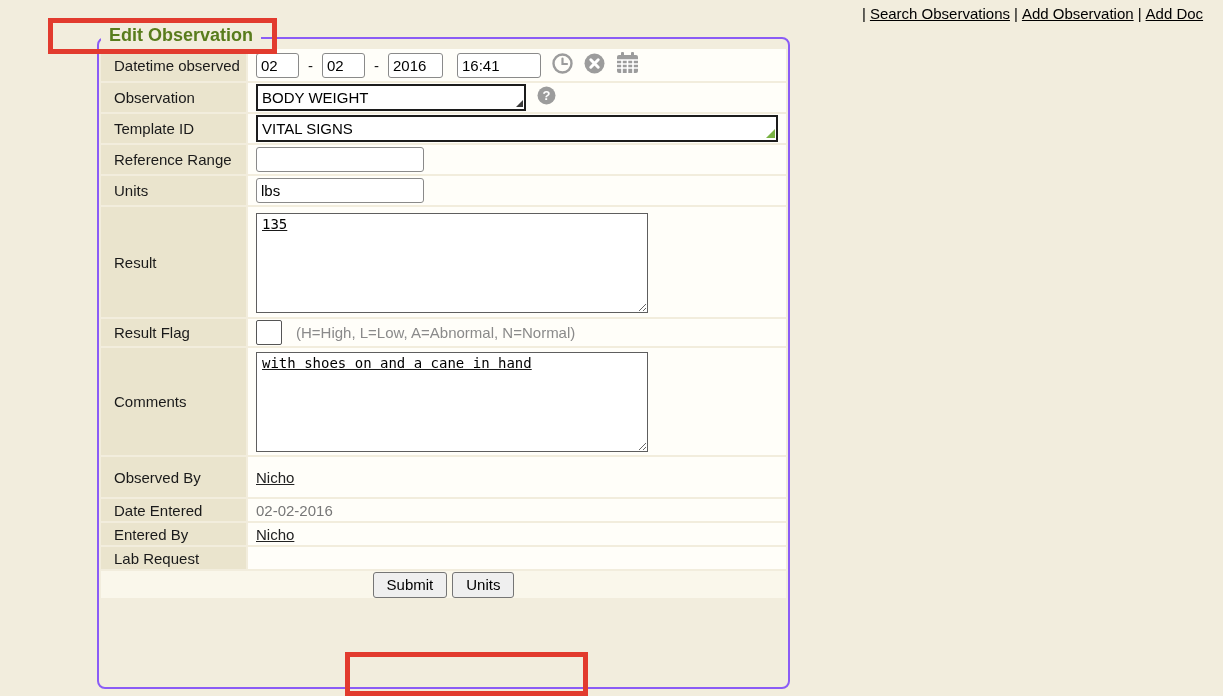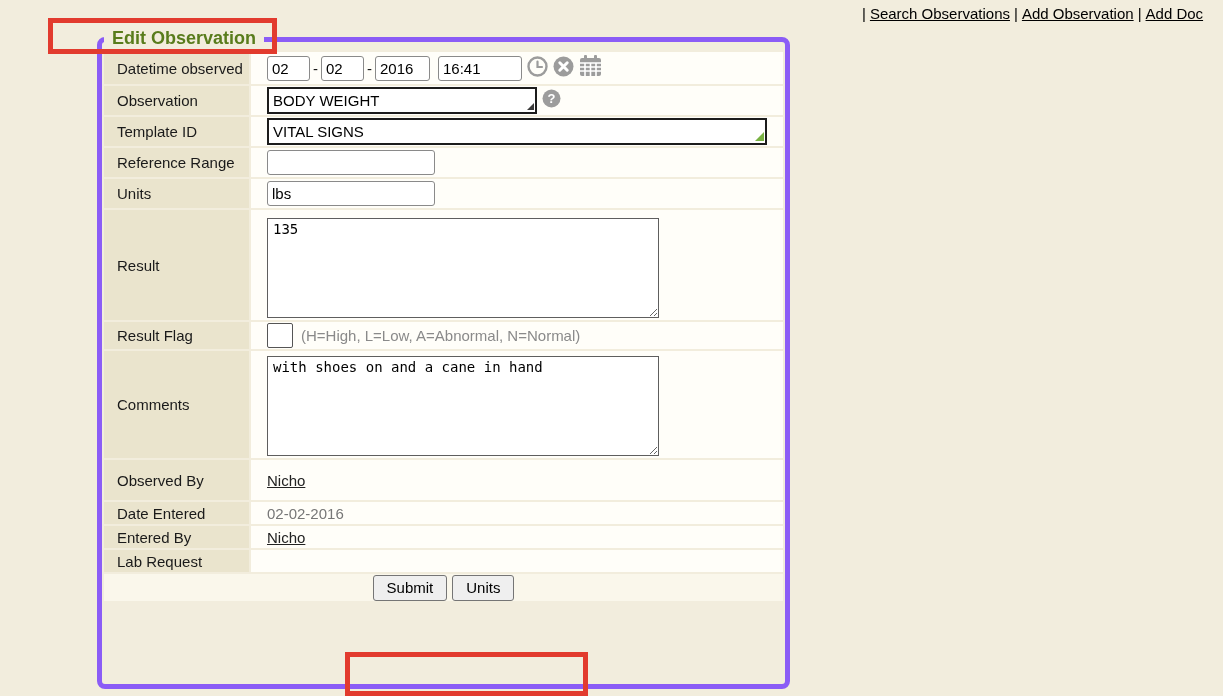--- a/index.html
+++ b/index.html
@@ -6,29 +6,29 @@
   body{
     width:1223px;height:696px;position:relative;overflow:hidden;
     background:#F2EDDD;font-family:"Liberation Sans",sans-serif;color:#1a1a1a;
   }
   
   .topnav{position:absolute;left:858px;top:5px;white-space:nowrap;font-size:15px;color:#000;}
   .topnav a{color:#000;text-decoration:underline;cursor:pointer;}
   .topnav .sep{padding:0 4px;}
   
   .panel{position:absolute;left:97px;top:37px;width:693px;height:652px;box-sizing:border-box;
-    border:5px solid #8b5cf6;border-radius:8px;background:#F2EDDD;}
+    border:2px solid #8b5cf6;border-radius:8px;background:#F2EDDD;}
   .legend{position:absolute;left:2px;top:-14px;background:#F2EDDD;padding:0 8px;
     font-size:18px;font-weight:bold;color:#597C1C;}
   .rows{position:absolute;left:2px;right:2px;top:10px;display:flex;flex-direction:column;gap:2px;}
   .row{display:flex;gap:2px;}
   .cl{flex:0 0 145px;width:145px;background:#EAE4CD;display:flex;align-items:center;
     padding-left:13px;box-sizing:border-box;font-size:15px;}
-  .cv{flex:1;background:#FFFEF9;display:flex;align-items:center;padding:2px 16px;box-sizing:border-box;}
-  .cv.top{align-items:flex-end;padding-top:3px;}
+  .cv{flex:1;background:#FFFEF9;display:flex;align-items:center;padding:2px 8px;box-sizing:border-box;gap:6px;}
+  .cv.top{align-items:center;padding-top:3px;text-decoration:underline;}
   
   .inp{height:25px;box-sizing:border-box;border:1px solid #8A8A8A;border-radius:3px;
     font:15px "Liberation Sans",sans-serif;padding:1px 4px;background:#fff;color:#000;}
   .inp-dark{box-sizing:border-box;border:2px solid #1C1C1C;border-radius:0;height:27px;
     font:15px "Liberation Sans",sans-serif;padding:1px 4px;background:#fff;color:#000;}
   .dt-sep{margin:0 3px;font-size:15px;}
   .gap8{margin-left:8px;}
   .icon{margin-left:5px;cursor:pointer;display:inline-block;vertical-align:middle;}
   .obs-wrap{position:relative;width:270px;}
   .obs-wrap input{width:100%;}

